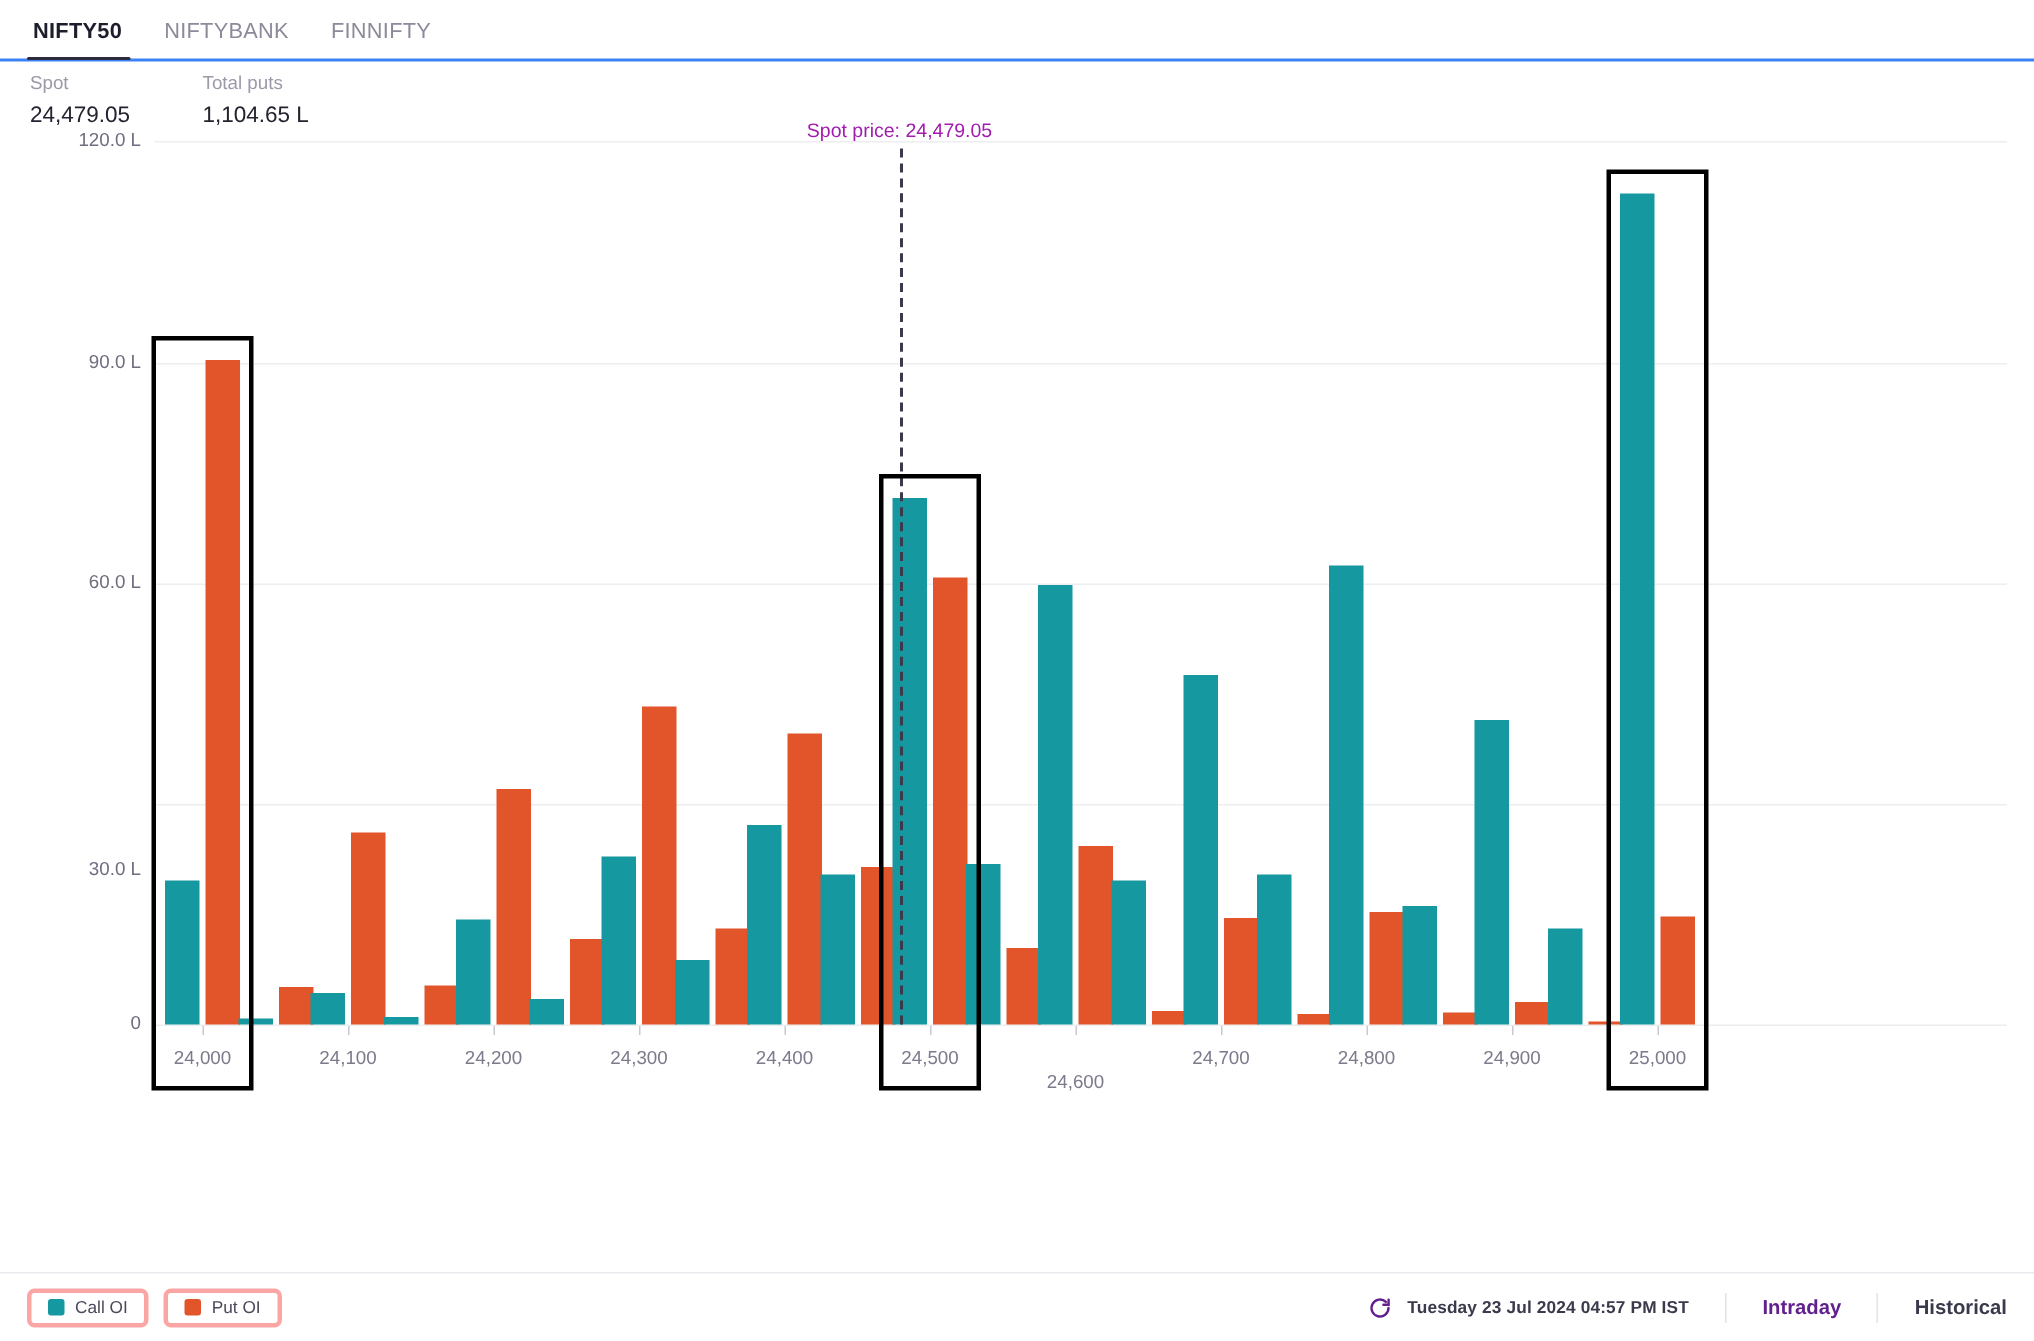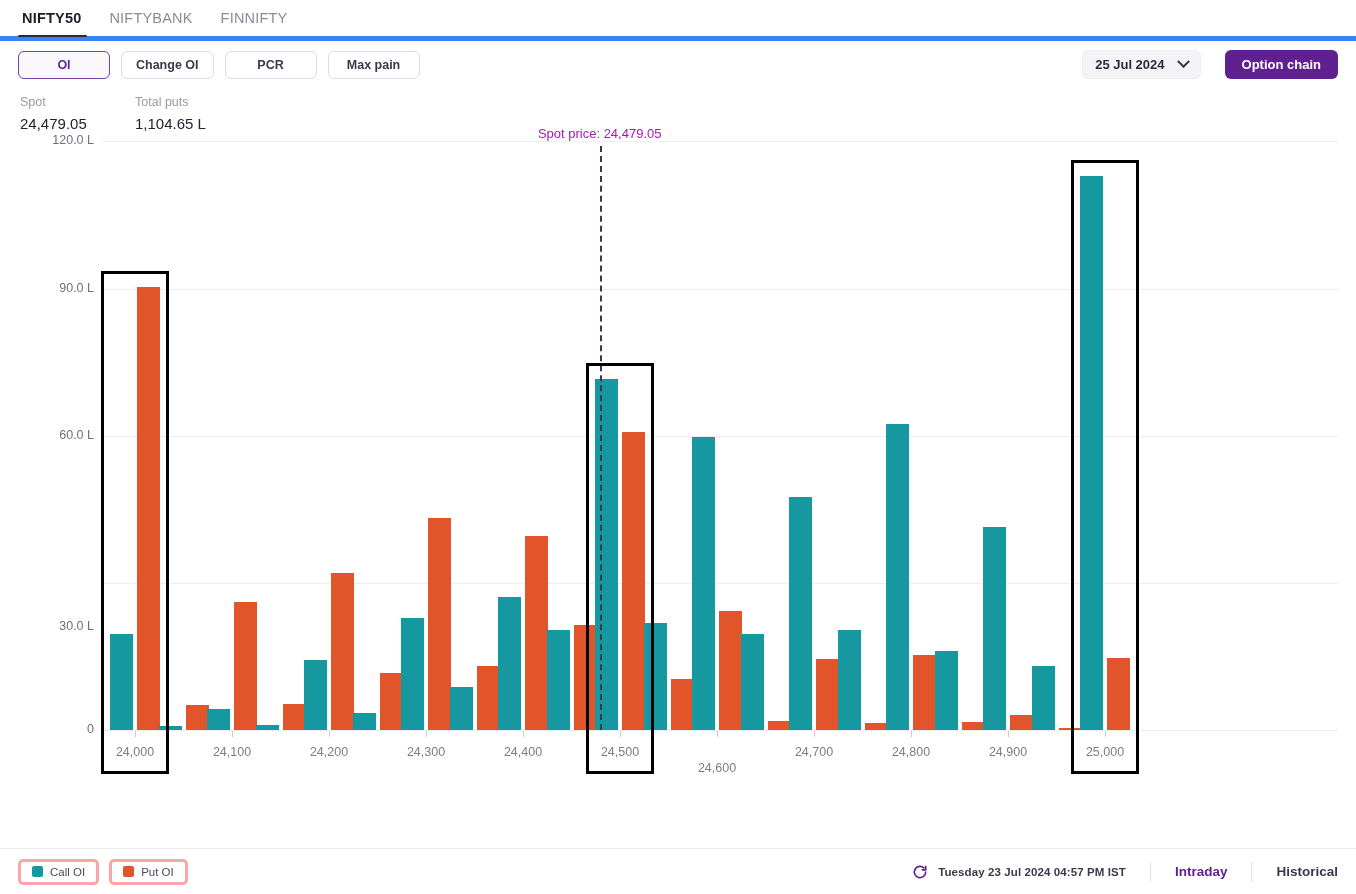--- a/index.html
+++ b/index.html
@@ -8,21 +8,21 @@
     font-family: "Liberation Sans", sans-serif;
     background: #ffffff;
     color: #2b2b3d;
     overflow: hidden;
   }
   .app { position: relative; width: 1356px; height: 894px; display: flex; flex-direction: column; }
 
   
   .tabbar {
     height: 41px;
-    border-bottom: 5px solid #3b82f6;
+    border-bottom: 2px solid #3b82f6;
     display: flex;
     align-items: flex-end;
     padding-left: 18px;
     gap: 0px;
     flex: 0 0 auto;
   }
   .tab {
     font-size: 14.5px;
     letter-spacing: .2px;
     color: #8b8b9a;
@@ -151,32 +151,20 @@
 <body>
 
 <div class="app">
 
   <div class="tabbar">
     <div class="tab active"><span>NIFTY50</span></div>
     <div class="tab"><span>NIFTYBANK</span></div>
     <div class="tab"><span>FINNIFTY</span></div>
   </div>
 
-  <div class="toolbar">
-    <button class="pillbtn sel">OI</button>
-    <button class="pillbtn">Change OI</button>
-    <button class="pillbtn">PCR</button>
-    <button class="pillbtn">Max pain</button>
-    <div class="spacer"></div>
-    <div class="datesel">
-      <span>25 Jul 2024</span>
-      <span class="chev"></span>
-    </div>
-    <button class="primarybtn">Option chain</button>
-  </div>
 
   <div class="stats">
     <div class="stat">
       <div class="stat-label">Spot</div>
       <div class="stat-value">24,479.05</div>
     </div>
     <div class="stat">
       <div class="stat-label">Total puts</div>
       <div class="stat-value">1,104.65 L</div>
     </div>

